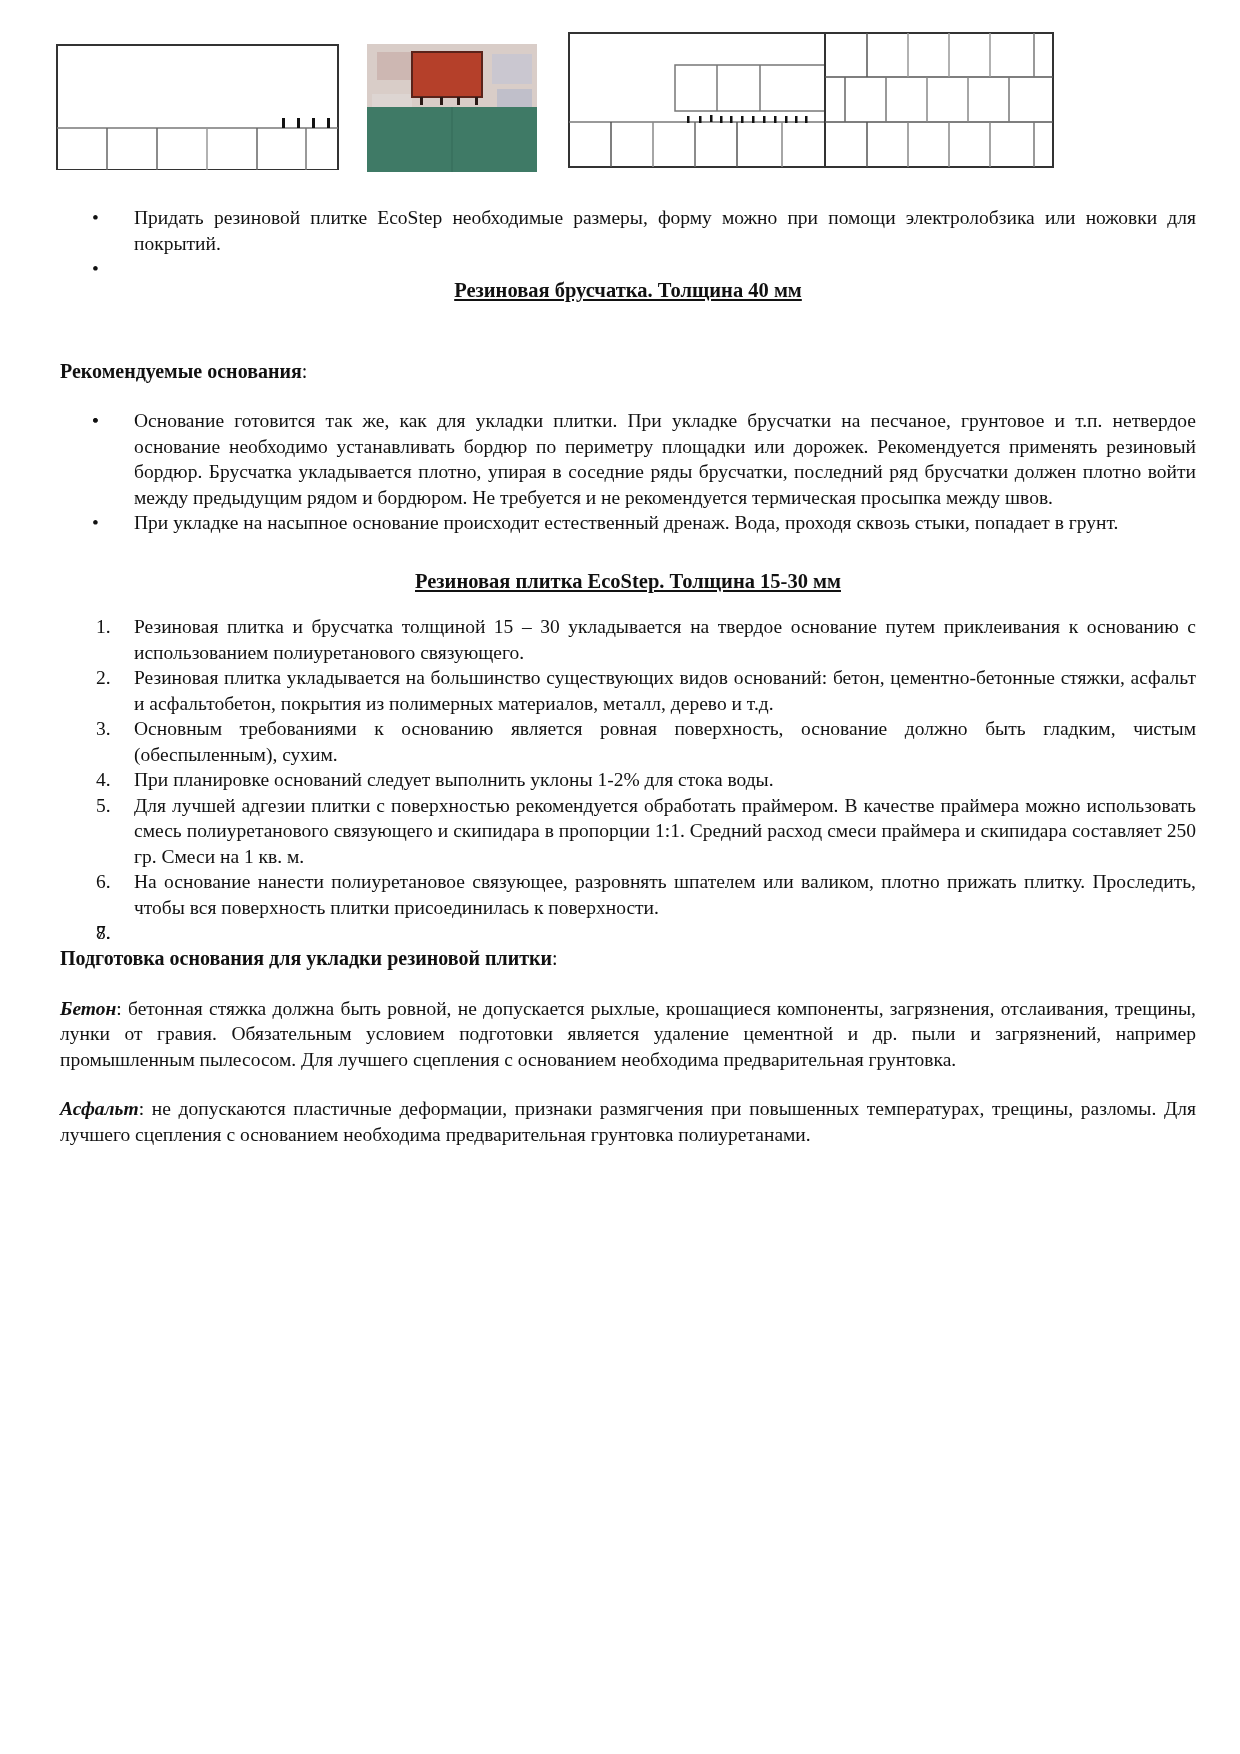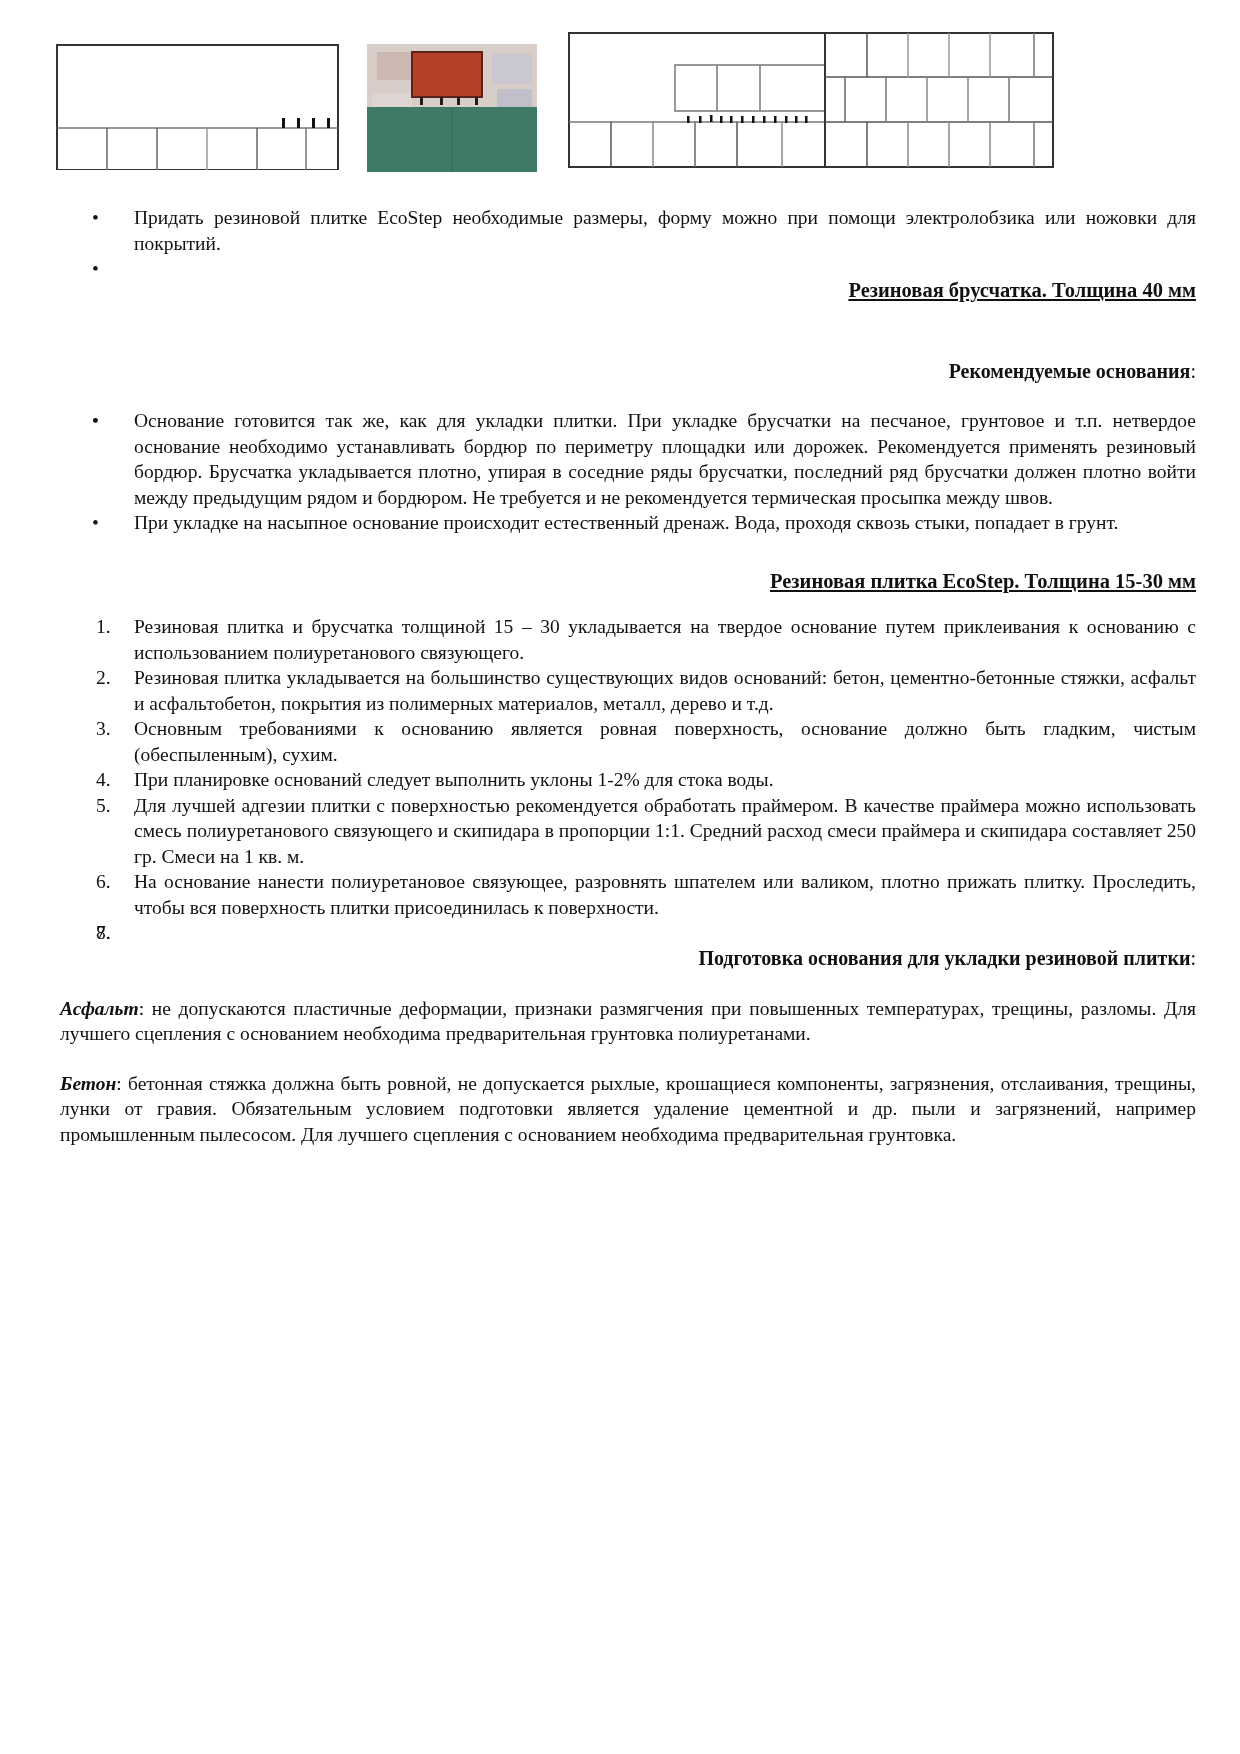--- a/index.html
+++ b/index.html
@@ -7,23 +7,23 @@
          font-family: "Liberation Serif", "DejaVu Serif", serif; color: #111; }
   .page { position: absolute; left: 0; top: 0; width: 1240px; height: 1754px; }
   .figs { position: absolute; top: 40px; left: 0; width: 1240px; height: 140px; }
   .fig { position: absolute; }
   .content { position: absolute; left: 60px; top: 205px; width: 1136px;
              font-size: 19.5px; line-height: 25.5px; text-align: justify; }
   ul.bul, ol.num { margin: 0; padding: 0; list-style: none; }
   ul.bul li, ol.num li { position: relative; padding-left: 74px; }
   ul.bul li .mark { position: absolute; left: 32px; top: 0; }
   ol.num li .mark { position: absolute; left: 36px; top: 0; }
-  .h-center { text-align: right; font-weight: bold; text-decoration: underline;
+  .h-center { text-align: center; font-weight: bold; text-decoration: underline;
               font-size: 20.5px; }
-  .h-left { font-weight: bold; font-size: 20px; text-align: right; }
+  .h-left { font-weight: bold; font-size: 20px; text-align: left; }
   .h-left .colon { font-weight: normal; }
   p { margin: 0; }
   .lead { font-weight: bold; font-style: italic; }
 </style>
 </head>
 <body>
 
 <div class="page">
 
   <div class="figs">
@@ -153,21 +153,21 @@
       <li><span class="mark">6.</span><span>На основание нанести полиуретановое связующее, разровнять шпателем или валиком, плотно прижать плитку. Проследить, чтобы вся поверхность плитки присоединилась к поверхности.</span></li>
       <li><span class="mark">7.</span></li>
       <li><span class="mark">8.</span></li>
     </ol>
 
     <div class="h-left" style="margin-top:26px">
       <span>Подготовка основания для укладки резиновой плитки</span><span class="colon">:</span>
     </div>
 
     <p style="margin-top:24px">
-      <span class="lead">Асфальт</span><span>: не допускаются пластичные деформации, признаки размягчения при повышенных температурах, трещины, разломы. Для лучшего сцепления с основанием необходима предварительная грунтовка полиуретанами.</span>
+      <span class="lead">Бетон</span><span>: бетонная стяжка должна быть ровной, не допускается рыхлые, крошащиеся компоненты, загрязнения, отслаивания, трещины, лунки от гравия. Обязательным условием подготовки является удаление цементной и др. пыли и загрязнений, например промышленным пылесосом. Для лучшего сцепления с основанием необходима предварительная грунтовка.</span>
     </p>
 
     <p style="margin-top:24px">
-      <span class="lead">Бетон</span><span>: бетонная стяжка должна быть ровной, не допускается рыхлые, крошащиеся компоненты, загрязнения, отслаивания, трещины, лунки от гравия. Обязательным условием подготовки является удаление цементной и др. пыли и загрязнений, например промышленным пылесосом. Для лучшего сцепления с основанием необходима предварительная грунтовка.</span>
+      <span class="lead">Асфальт</span><span>: не допускаются пластичные деформации, признаки размягчения при повышенных температурах, трещины, разломы. Для лучшего сцепления с основанием необходима предварительная грунтовка полиуретанами.</span>
     </p>
 
   </div>
 </div>
 
 </body></html>

